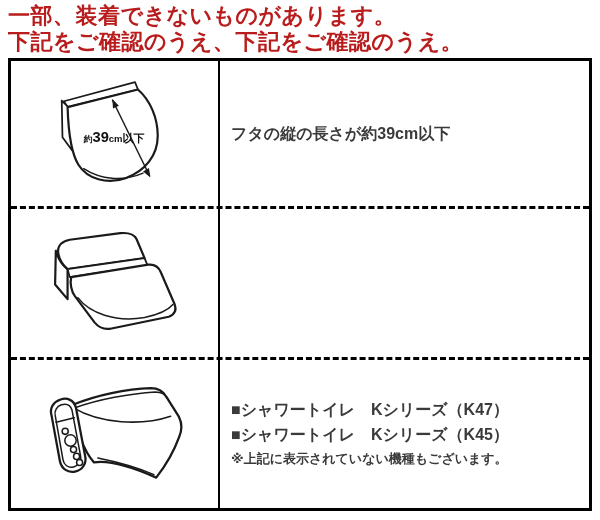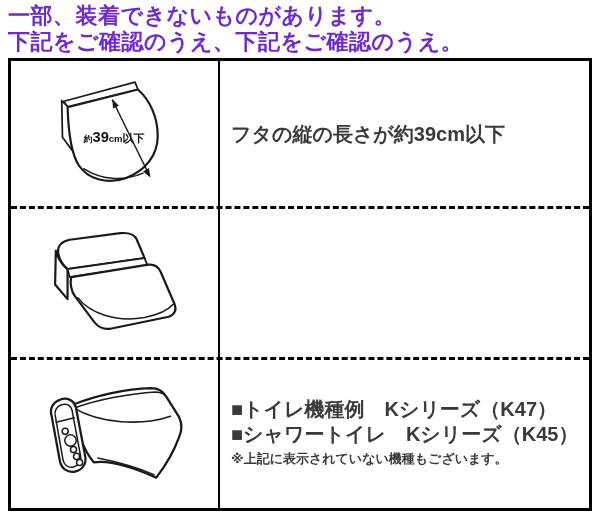--- a/index.html
+++ b/index.html
@@ -1,37 +1,37 @@
 <!DOCTYPE html>
 <html><head>
 <meta charset="utf-8">
 <style>
   * { margin:0; padding:0; box-sizing:border-box; }
   html,body { width:600px; height:520px; background:#ffffff; overflow:hidden; }
   body { font-family:"Liberation Sans","DejaVu Sans",sans-serif; position:relative; }
 
   .header { position:absolute; left:8px; top:3px; font-size:22px; font-weight:bold;
-            color:#6d28d9; line-height:26px; letter-spacing:0.5px; }
+            color:#b91c1c; line-height:26px; letter-spacing:0.5px; }
 
   .compat-table { position:absolute; left:8px; top:58px; width:584px; height:453px;
                   border:3px solid #000000; display:flex; flex-direction:column;
                   background:#ffffff; }
 
   .row { display:flex; width:100%; }
   .row-1 { height:145px; }
   .row-2 { height:151px; border-top:3px dashed #000000; }
   .row-3 { height:151px; border-top:3px dashed #000000; }
 
   .cell-img { width:209px; min-width:209px; border-right:2px solid #000000;
               display:flex; align-items:center; justify-content:center; padding:19px; }
   .cell-img svg { width:100%; height:100%; }
 
   .cell-text { flex:1; display:flex; flex-direction:column; justify-content:center;
                padding-left:11px; padding-right:2px; font-weight:bold; color:#3a3a3a; }
-  .tline { font-size:20px; line-height:26px; white-space:nowrap; letter-spacing:0px; }
+  .tline { font-size:16px; line-height:26px; white-space:nowrap; letter-spacing:0px; }
   .row-2 .tline, .row-3 .tline { line-height:25px; }
   .tline.small { font-size:13px; line-height:24px; }
 
   .shape  { fill:#ffffff; stroke:#1a1a1a; stroke-width:3; stroke-linejoin:round; }
   .shape2 { fill:#ffffff; stroke:#1a1a1a; stroke-width:2.4; stroke-linejoin:round; }
   .iline  { fill:none; stroke:#1a1a1a; stroke-width:2; stroke-linecap:round; }
   .aline  { fill:none; stroke:#1a1a1a; stroke-width:2; }
   .ahead  { fill:#1a1a1a; stroke:none; }
   .btn    { fill:#ffffff; stroke:#1a1a1a; stroke-width:2; }
   .svgtxt { fill:#111111; font-family:"Liberation Sans","DejaVu Sans",sans-serif; font-weight:bold; }
@@ -103,19 +103,19 @@
           <path class="iline" d="M27,57 L51,51"></path>
           <circle class="btn" cx="39" cy="69" r="4"></circle>
           <circle class="btn" cx="46" cy="81" r="7.5"></circle>
           <circle class="btn" cx="50" cy="93" r="4"></circle>
           <circle class="btn" cx="54" cy="102" r="4"></circle>
           <circle class="btn" cx="58" cy="110" r="4"></circle>
         </g>
       </svg>
     </div>
     <div class="cell-text">
-      <div class="tline">■トイレ機種例　Kシリーズ（K47）</div>
+      <div class="tline">■シャワートイレ　Kシリーズ（K47）</div>
       <div class="tline">■シャワートイレ　Kシリーズ（K45）</div>
       <div class="tline small">※上記に表示されていない機種もございます。</div>
     </div>
   </div>
 
 </div>
 
 </body></html>

